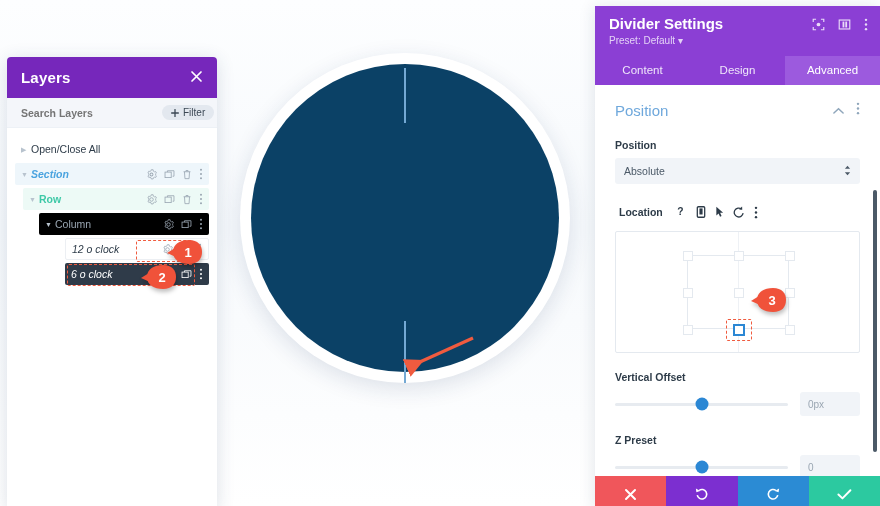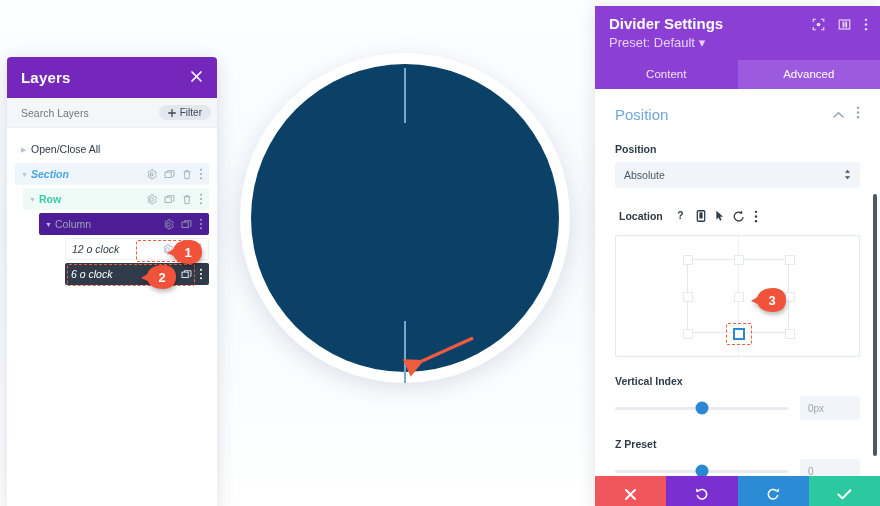--- a/index.html
+++ b/index.html
@@ -63,21 +63,21 @@
   }
   #layers-title { color:#fff; font-size: 15px; font-weight: bold; letter-spacing: .2px; }
   #layers-close { color:#fff; font-size: 15px; line-height: 1; cursor: pointer; font-weight: 600;}
   #layers-search-bar {
     height: 30px; background: #f4f6fa;
     display: flex; align-items: center; padding: 0 6px 0 14px;
     border-bottom: 1px solid #edf1f6;
   }
   #search-input {
     flex: 1; border: none; background: transparent; outline: none;
-    font-size: 10.5px; color: #8d9aa9; font-family: "Liberation Sans", sans-serif;
+    font-size: 10.5px; color: #8d9aa9; font-family: "Liberation Sans", sans-serif; font-weight: bold;
   }
   #filter-btn {
     background: #e3e8ef; color: #3b4754; font-size: 10px;
     padding: 2px 9px; border-radius: 8px; display:flex; align-items:center; gap:4px;
     cursor: pointer;
   }
   #tree { padding: 10px 0 0 0; font-size: 10.5px; }
   .tree-row {
     display: flex; align-items: center;
     height: 22px; margin: 0 8px 3px 8px; padding: 0 6px;
@@ -89,21 +89,21 @@
   }
   .row-label { flex: 1; white-space: nowrap; overflow: hidden; }
   .row-icons { display: flex; align-items: center; gap: 7px; }
   .row-icons svg { display:block; }
 
   .lv-openclose { color:#2d3b48; font-weight: normal; }
   .lv-section { background:#eef6fb; }
   .lv-section .row-label { color:#4aa3df; font-weight: bold; font-style: italic; }
   .lv-row { background:#edfaf6; }
   .lv-row .row-label { color:#3ec9a7; font-weight: bold; }
-  .lv-column { background:#4c1d95; }
+  .lv-column { background:#000000; }
   .lv-column .row-label { color:#9aa6b2; }
   .lv-12 { background:#ffffff; border:1px solid #eceff3; }
   .lv-12 .row-label { color:#2d3b48; }
   .lv-6 { background:#2f3b49;padding-left:6px; }
   .lv-6 .row-label { color:#ffffff; }
 
   .indent1 { margin-left: 16px; }
   .indent2 { margin-left: 32px; }
   .indent4 { margin-left: 58px; font-style: italic; }
 
@@ -124,21 +124,21 @@
 
   
   #settings-panel {
     position: absolute; right: 0; top: 6px; width: 285px; height: 506px;
     background: #ffffff;
     box-shadow: -2px 0 14px rgba(30,50,80,0.10);
     display: flex; flex-direction: column;
   }
   #sp-head { background: #8b3fd4; padding: 9px 14px 10px 14px; position: relative;}
   #sp-title { color:#fff; font-size: 15px; font-weight: bold; }
-  #sp-preset { color: #e4d2f6; font-size: 13px; margin-top: 3px; cursor:pointer; }
+  #sp-preset { color: #e4d2f6; font-size: 10px; margin-top: 3px; cursor:pointer; }
   #sp-head-icons { position:absolute; right: 12px; top: 12px; display:flex; align-items:center; gap:13px; }
   .hi { color:#e9dcf8; display:flex; align-items:center; cursor:pointer;}
 
   #sp-tabs { display:flex; background:#8b3fd4; }
   .sp-tab {
     flex: 1; text-align:center; padding: 8px 0 9px 0;
     color:#efe6fa; font-size: 11.5px; cursor:pointer;
   }
   .sp-tab.active { background: #9c5ade; color:#ffffff; }
 
@@ -454,20 +454,21 @@
               <circle cx="2" cy="2" r="1.3"></circle>
               <circle cx="2" cy="7" r="1.3"></circle>
               <circle cx="2" cy="12" r="1.3"></circle>
             </svg>
         </span>
       </div>
     </div>
 
     <div id="sp-tabs">
       <div class="sp-tab">Content</div>
+      <div class="sp-tab">Design</div>
       <div class="sp-tab active">Advanced</div>
     </div>
 
     <div id="sp-body">
       <div id="sp-scrollinner">
 
         <div id="position-header">
           <div id="position-header-title">Position</div>
           <div id="ph-icons">
             <span>
@@ -539,21 +540,21 @@
             <div class="anchor" style="left:46px; top:32px;"></div>
             <div class="anchor" style="left:97px; top:32px;"></div>
             <div class="anchor" style="left:-5px; top:69px;"></div>
             <div class="anchor sel" style="left:45px; top:68px;"></div>
             <div class="anchor" style="left:97px; top:69px;"></div>
             <div class="anchor-hl" style="left:38px; top:63px;"></div>
           </div>
         </div>
 
         <div class="slider-group">
-          <div class="field-label">Vertical Index</div>
+          <div class="field-label">Vertical Offset</div>
           <div class="slider-row">
             <div class="track">
               <div class="knob" style="left:50%;"></div>
             </div>
             <div class="num-box">0px</div>
           </div>
         </div>
 
         <div class="slider-group">
           <div class="field-label">Z Preset</div>

